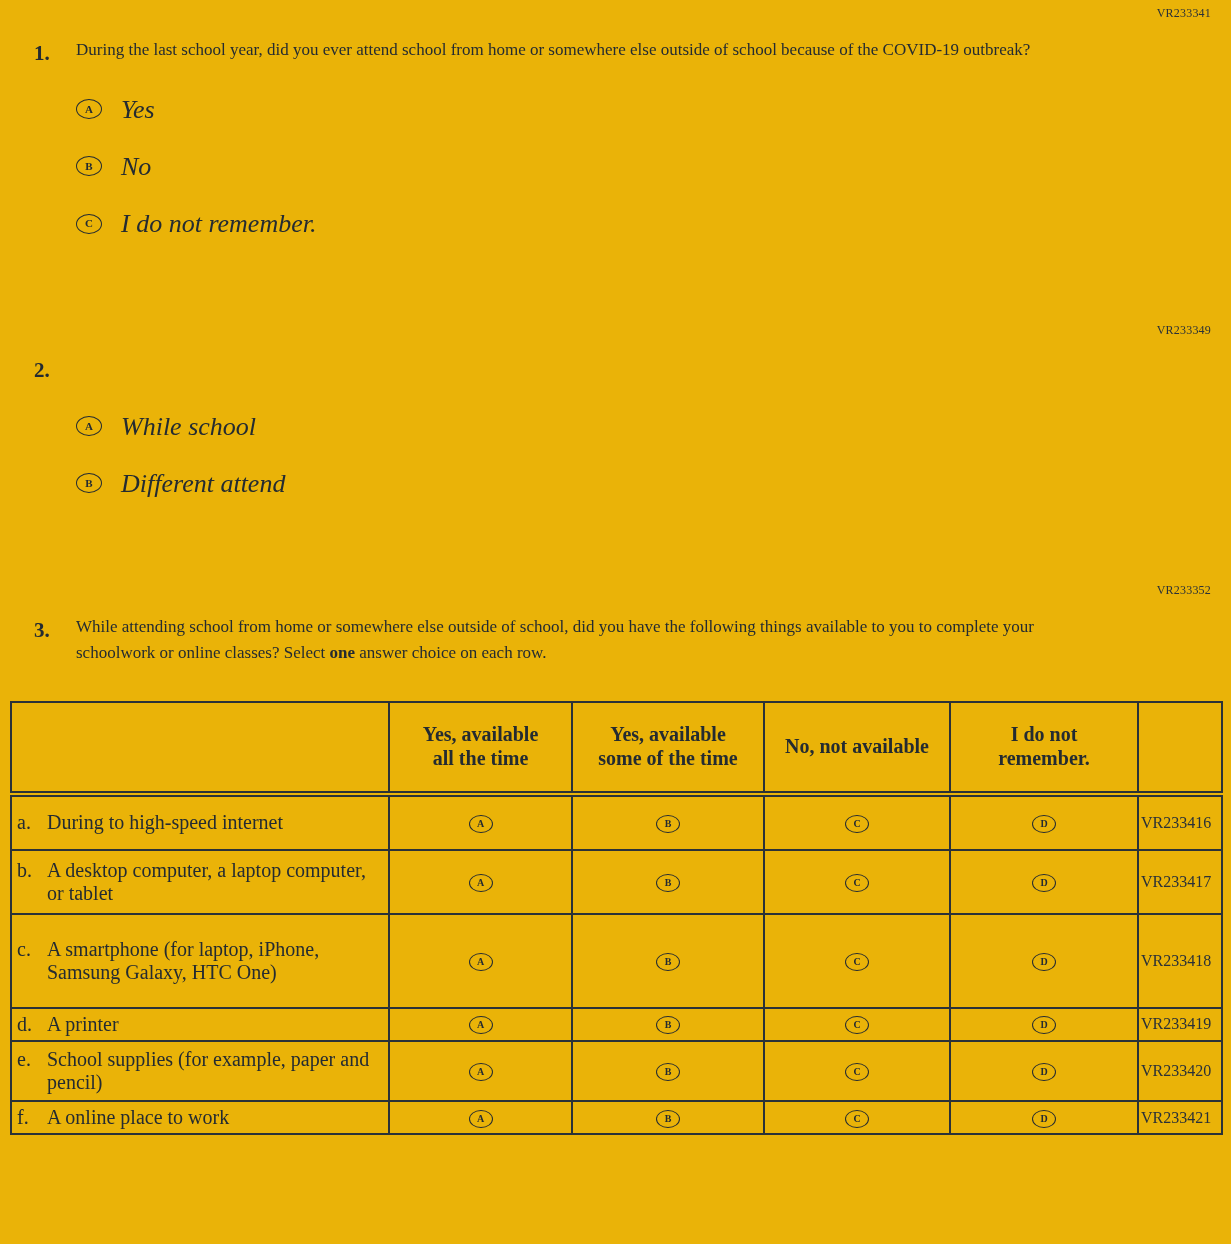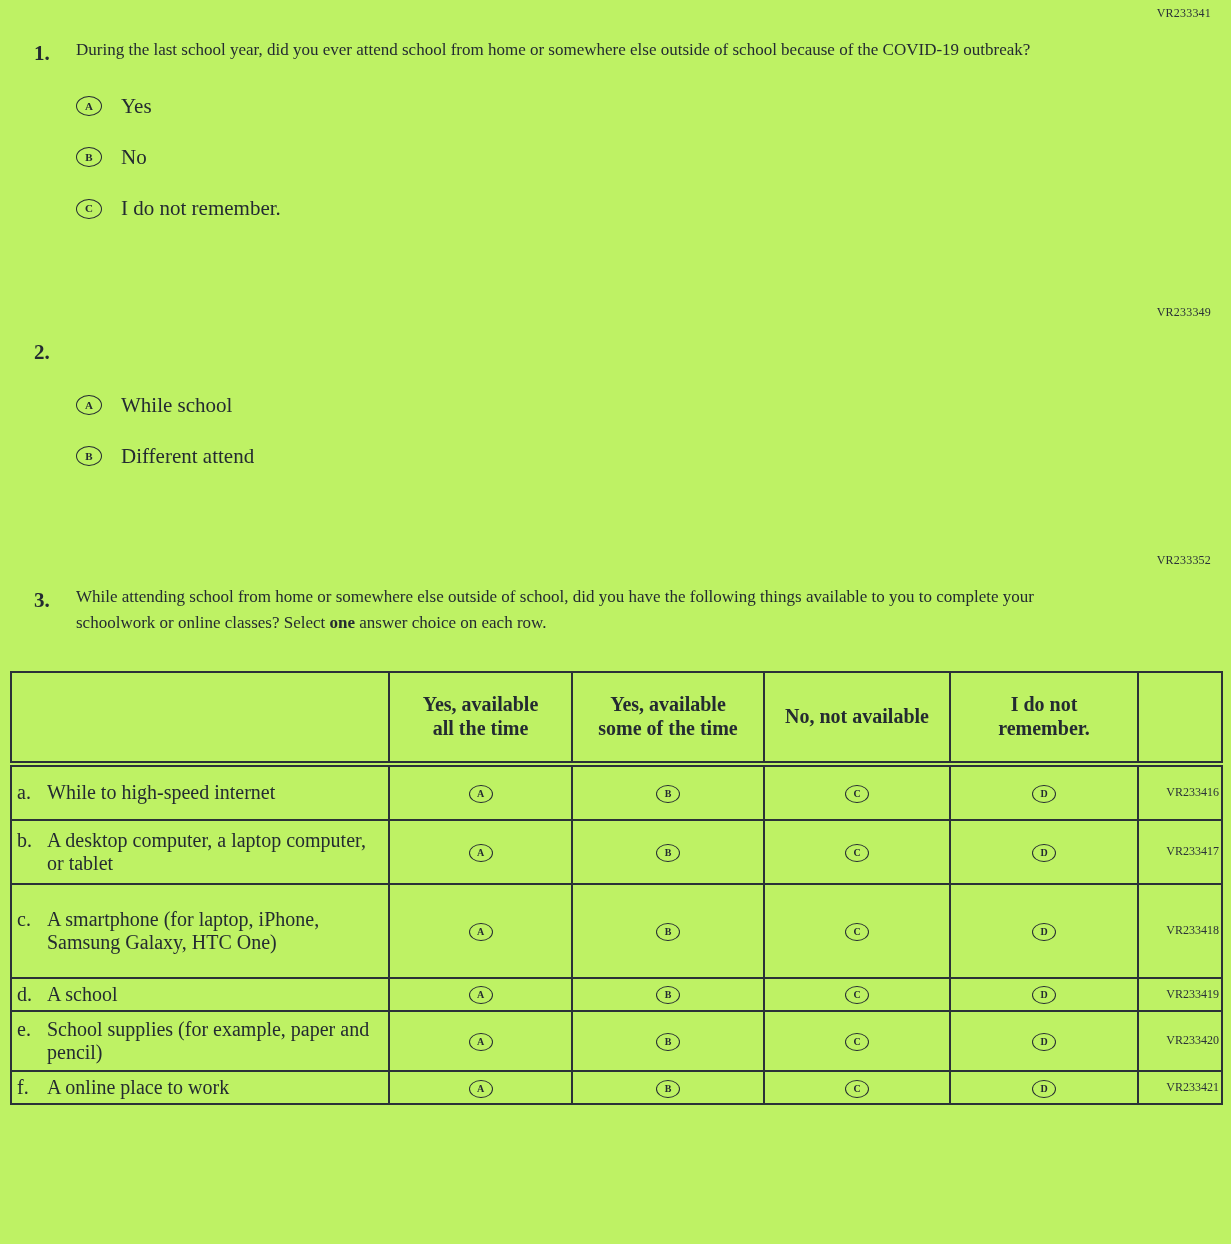--- a/index.html
+++ b/index.html
@@ -1,20 +1,20 @@
 <!DOCTYPE html>
 <html><head>
 <meta charset="utf-8">
 <style>
   html,body{margin:0;padding:0;background:#ffffff;}
   .page{
     width:1231px;
     height:1244px;
     box-sizing:border-box;
-    background:#bef264;
+    background:#eab308;
     color:#242b31;
     font-family:"Liberation Serif", serif;
     padding:6px 10px 12px 10px;
     overflow:hidden;
   }
   .form-code{
     font-size:12px;
     text-align:right;
     padding-right:10px;
     color:#2a3138;
@@ -43,21 +43,21 @@
     justify-content:center;
     width:26px;height:20px;
     border:1.6px solid #242b31;
     border-radius:50%;
     font-size:11px;
     font-weight:600;
     line-height:1;
     flex:none;
     box-sizing:border-box;
   }
-  .opt-label{margin-left:19px;font-size:21px;line-height:1.2;}
+  .opt-label{margin-left:19px;font-size:26px;line-height:1.2;font-style:italic;}
   .gap-lg{margin-top:84px;}
   
   table.avail{
     border-collapse:collapse;
     table-layout:fixed;
     width:1211px;
     margin-top:34px;
   }
   table.avail col.c-item{width:378px;}
   table.avail col.c1{width:183px;}
@@ -84,22 +84,22 @@
     line-height:1.16;
     padding:4px 8px 4px 5px;
     vertical-align:middle;
   }
   .item-inner{display:flex;}
   .row-prefix{flex:none;width:30px;}
   .row-label{flex:1;}
   td.choice{text-align:center;vertical-align:middle;cursor:pointer;}
   td.choice .bubble{width:24px;height:18px;font-size:10px;}
   td.codecell{
-    font-size:12px;
-    text-align:right;
+    font-size:16px;
+    text-align:left;
     vertical-align:middle;
     padding:2px;
     color:#2a3138;
   }
   tr.r-a td{height:56px;}
   tr.r-b td{height:64px;}
   tr.r-c td{height:94px;}
   tr.r-d td{height:31px;}
   tr.r-e td{height:60px;}
   tr.r-f td{height:29px;}
@@ -176,21 +176,21 @@
         <th>No, not available</th>
         <th>I do not remember.</th>
         <th></th>
       </tr>
     </thead>
     <tbody>
       <tr class="r-a">
         <td class="item">
           <span class="item-inner">
               <span class="row-prefix">a.</span>
-              <span class="row-label">While to high-speed internet</span>
+              <span class="row-label">During to high-speed internet</span>
             </span>
         </td>
         <td class="choice"><span class="bubble">A</span></td>
         <td class="choice"><span class="bubble">B</span></td>
         <td class="choice"><span class="bubble">C</span></td>
         <td class="choice"><span class="bubble">D</span></td>
         <td class="codecell">VR233416</td>
       </tr>
       <tr class="r-b">
         <td class="item">
@@ -215,21 +215,21 @@
         <td class="choice"><span class="bubble">A</span></td>
         <td class="choice"><span class="bubble">B</span></td>
         <td class="choice"><span class="bubble">C</span></td>
         <td class="choice"><span class="bubble">D</span></td>
         <td class="codecell">VR233418</td>
       </tr>
       <tr class="r-d">
         <td class="item">
           <span class="item-inner">
               <span class="row-prefix">d.</span>
-              <span class="row-label">A school</span>
+              <span class="row-label">A printer</span>
             </span>
         </td>
         <td class="choice"><span class="bubble">A</span></td>
         <td class="choice"><span class="bubble">B</span></td>
         <td class="choice"><span class="bubble">C</span></td>
         <td class="choice"><span class="bubble">D</span></td>
         <td class="codecell">VR233419</td>
       </tr>
       <tr class="r-e">
         <td class="item">

